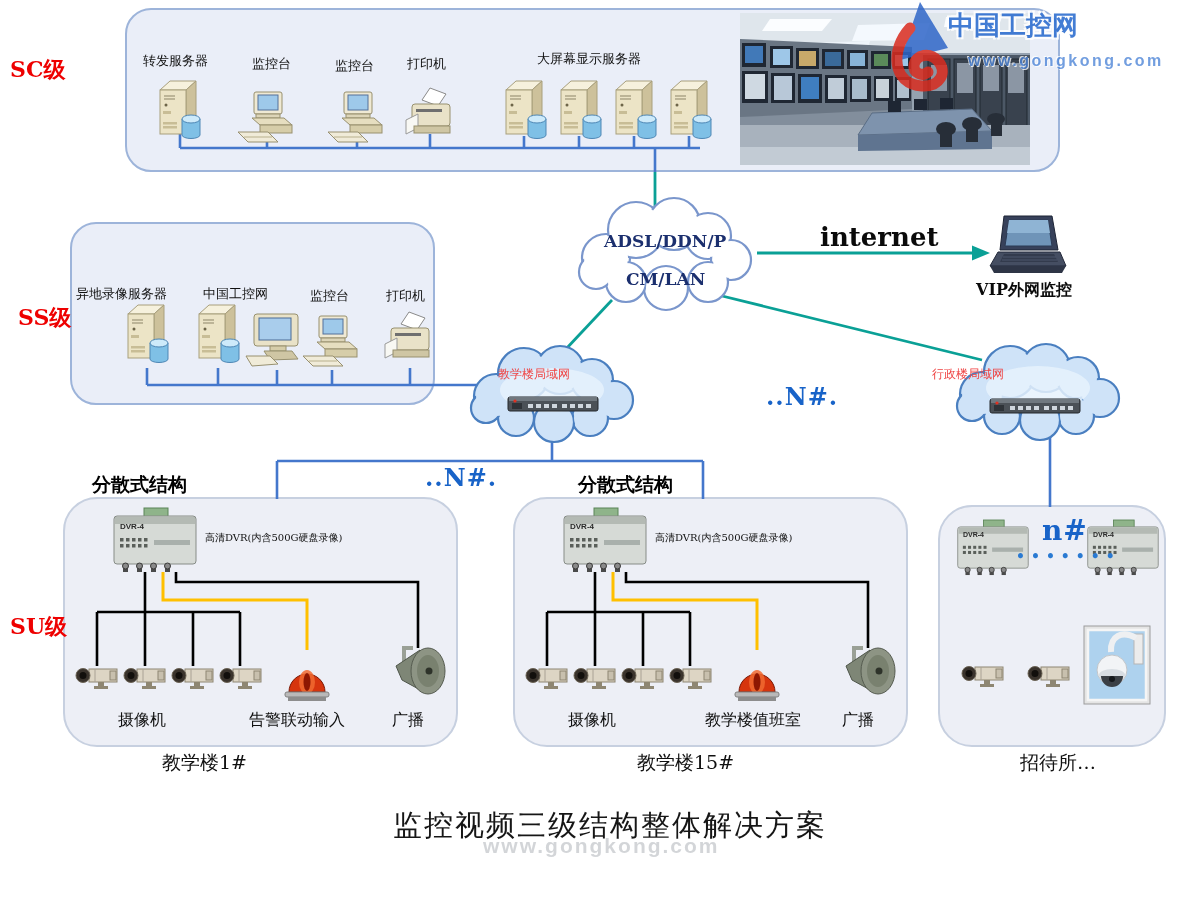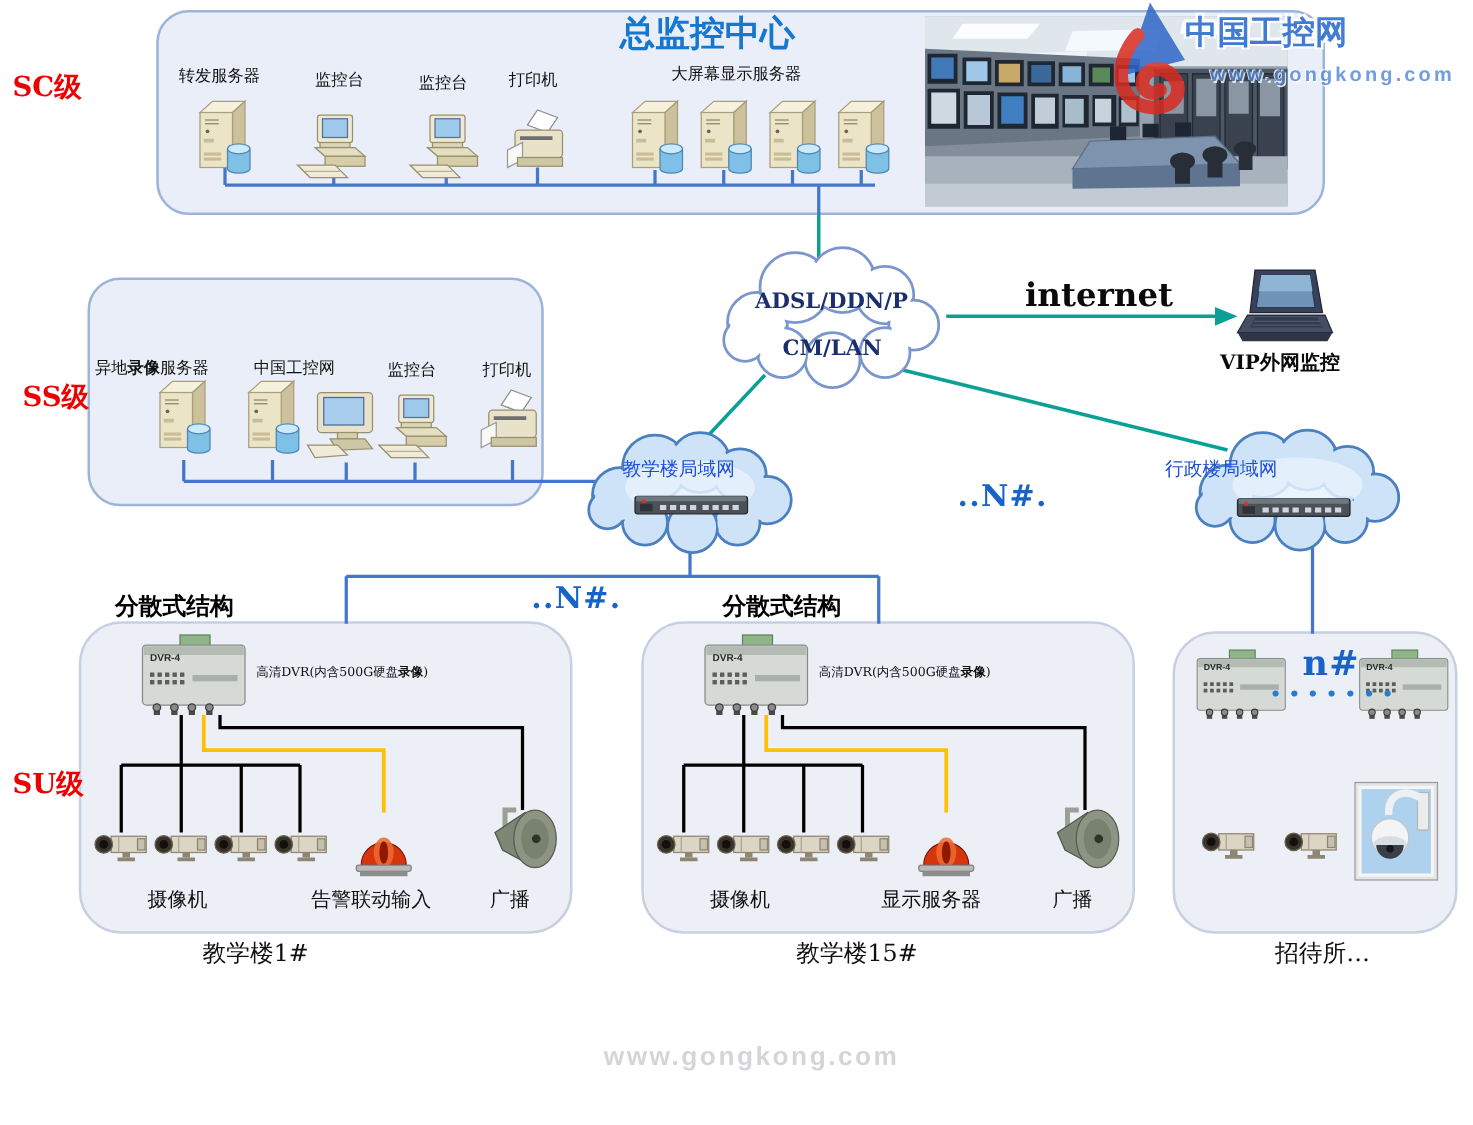--- a/index.html
+++ b/index.html
@@ -4,28 +4,28 @@
 <style>
   html,body{margin:0;padding:0;background:#fff;}
   .stage{position:relative;width:1178px;height:900px;background:#ffffff;overflow:hidden;
          font-family:"DejaVu Serif","Liberation Serif",serif;}
   .abs{position:absolute;white-space:nowrap;}
   .lvl{color:#ee0000;font-weight:bold;font-size:22px;z-index:4;}
   .boxA{background:#eaeef8;border:2px solid #9db4da;border-radius:26px;z-index:0;}
   .boxB{background:#edeff6;border:2px solid #c7d0e0;border-radius:34px;z-index:0;}
   .btitle{color:#1577d0;font-weight:bold;z-index:4;}
   .dlab{font-size:13px;color:#101010;z-index:4;}
-  .dlab b,.dvrlab b{font-weight:bold;margin-top:36px;}
+  .dlab b,.dvrlab b{font-weight:normal;margin-top:36px;}
   .dvrlab{font-size:10px;color:#101010;z-index:4;}
   .nlab{color:#1863c8;font-weight:bold;font-size:24px;letter-spacing:1px;z-index:4;}
   .hdr{font-size:19px;font-weight:bold;color:#000;z-index:4;}
   .itemlab{font-size:16px;color:#101010;z-index:4;}
   .caption{font-size:19px;color:#101010;z-index:4;}
   .cloudtxt{font-weight:bold;color:#1b2f6e;font-size:17px;z-index:4;}
-  .lantxt{font-size:15px;color:#1d4ed8;z-index:4;}
+  .lantxt{font-size:12px;color:#ef4444;z-index:4;}
   .dvrname{font-family:"Liberation Sans",sans-serif;font-size:8px;font-weight:bold;color:#2a2a2a;z-index:5;}
   svg.overlay{position:absolute;left:0;top:0;z-index:2;}
   .brand{font-size:26px;font-weight:bold;color:#2f6fd0;opacity:.9;z-index:6;
          text-shadow:-2px -2px 0 #fff,2px -2px 0 #fff,-2px 2px 0 #fff,2px 2px 0 #fff;}
   .brandurl{font-family:"Liberation Sans",sans-serif;font-size:16px;font-weight:bold;color:#4f86d8;
             letter-spacing:2.5px;opacity:.8;z-index:6;text-shadow:-1px -1px 0 #fff,1px 1px 0 #fff;}
   .maintitle{font-size:29px;color:#161616;letter-spacing:2px;z-index:4;}
   .wmark{font-family:"Liberation Sans",sans-serif;font-size:21px;font-weight:bold;color:#a8adb3;
          letter-spacing:2px;opacity:.5;z-index:5;}
   .dots{color:#2a7ad2;font-size:14px;font-weight:bold;letter-spacing:6px;z-index:4;}
@@ -367,21 +367,20 @@
     <g transform="translate(880,0)" opacity=".85">
       <polygon points="40,2 68,48 20,60" fill="#2f66c8"></polygon>
       <path d="M30,28 C10,50 12,84 42,86 C60,87 68,72 58,61 C50,52 36,54 34,65 C33,73 42,77 48,72" fill="none" stroke="#d92b1e" stroke-width="11" stroke-linecap="round"></path>
     </g>
   </svg>
 
   <div class="abs lvl" style="left:10px;top:55px;">SC级</div>
   <div class="abs lvl" style="left:18px;top:303px;">SS级</div>
   <div class="abs lvl" style="left:10px;top:612px;">SU级</div>
 
-  <div class="abs btitle" style="left:496px;top:8px;font-size:28px;">总监控中心</div>
   <div class="abs dlab" style="left:143px;top:52px;">转发服务器</div>
   <div class="abs dlab" style="left:252px;top:55px;">监控台</div>
   <div class="abs dlab" style="left:335px;top:57px;">监控台</div>
   <div class="abs dlab" style="left:407px;top:55px;">打印机</div>
   <div class="abs dlab" style="left:537px;top:50px;">大屏幕显示服务器</div>
 
   <div class="abs dlab" style="left:76px;top:285px;"><span>异地</span><b>录像</b><span>服务器</span></div>
   <div class="abs dlab" style="left:203px;top:285px;">中国工控网</div>
   <div class="abs dlab" style="left:310px;top:287px;">监控台</div>
   <div class="abs dlab" style="left:386px;top:287px;">打印机</div>
@@ -408,25 +407,26 @@
   <div class="abs dvrlab" style="left:205px;top:531px;"><span>高清DVR(内含500G硬盘</span><b>录像</b><span>)</span></div>
   <div class="abs dvrlab" style="left:655px;top:531px;"><span>高清DVR(内含500G硬盘</span><b>录像</b><span>)</span></div>
 
   <div class="abs nlab" style="left:1042px;top:514px;font-size:28px;">n#</div>
   <div class="abs dots" style="left:1016px;top:548px;">•••••••</div>
 
   <div class="abs itemlab" style="left:118px;top:710px;">摄像机</div>
   <div class="abs itemlab" style="left:249px;top:710px;">告警联动输入</div>
   <div class="abs itemlab" style="left:392px;top:710px;">广播</div>
   <div class="abs itemlab" style="left:568px;top:710px;">摄像机</div>
-  <div class="abs itemlab" style="left:705px;top:710px;">显示服务器</div>
+  <div class="abs itemlab" style="left:705px;top:710px;">教学楼值班室</div>
   <div class="abs itemlab" style="left:842px;top:710px;">广播</div>
 
   <div class="abs caption" style="left:162px;top:750px;">教学楼1#</div>
   <div class="abs caption" style="left:637px;top:750px;">教学楼15#</div>
   <div class="abs caption" style="left:1020px;top:750px;">招待所…</div>
 
+  <div class="abs maintitle" style="left:330px;width:560px;top:806px;text-align:center;">监控视频三级结构整体解决方案</div>
   <div class="abs wmark" style="left:483px;top:834px;">www.gongkong.com</div>
 
   <div class="abs brand" style="left:948px;top:8px;">中国工控网</div>
   <div class="abs brandurl" style="left:968px;top:52px;">www.gongkong.com</div>
 
 </div>
 
 </body></html>

